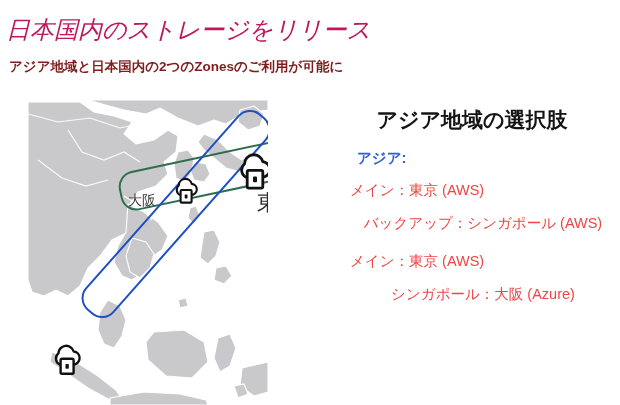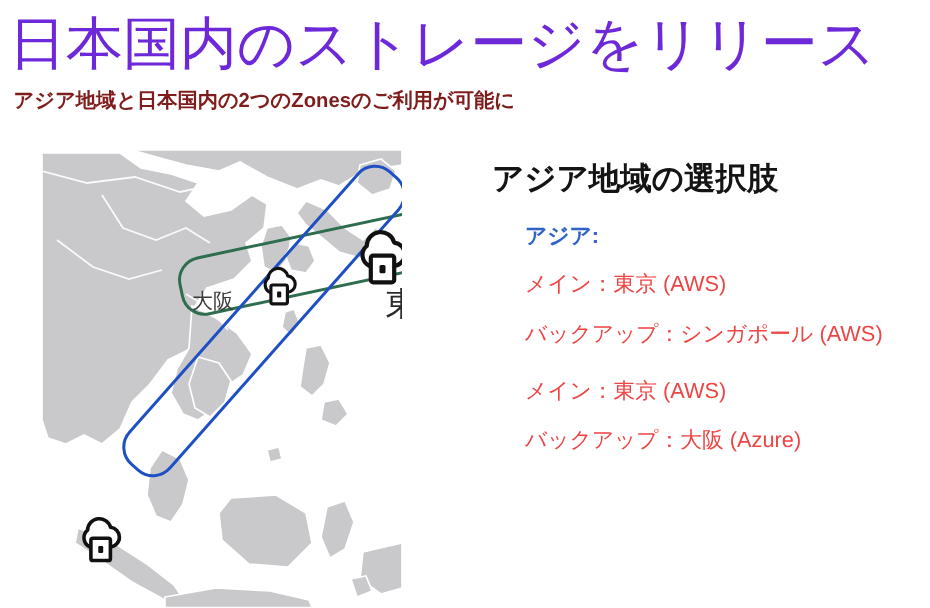--- a/index.html
+++ b/index.html
@@ -14,26 +14,27 @@
     overflow: hidden;
     font-family: "Liberation Sans", "DejaVu Sans", sans-serif;
     color: #1a1a1a;
   }
 
   
   #slide-title {
     position: absolute;
     left: 6px;
     top: 12px;
-    font-size: 38px;
+    font-size: 24px;
     line-height: 36px;
     font-weight: 400;
-    color: #6d28d9;
+    color: #be185d;
     letter-spacing: 0px;
     white-space: nowrap;
+    font-style: italic;
   }
   #slide-subtitle {
     position: absolute;
     left: 9px;
     top: 58px;
     font-size: 13.5px;
     line-height: 18px;
     font-weight: 700;
     color: #7f1d1d;
     white-space: nowrap;
@@ -120,45 +121,46 @@
     top: 106px;
     width: 288px;
   }
   #options-heading {
     font-size: 21px;
     line-height: 28px;
     font-weight: 700;
     color: #141414;
     margin: 0 0 14px 0;
     white-space: nowrap;
+    text-align: center;
   }
   .region-group {
     padding-left: 22px;
   }
   .region-group + .region-group {
     margin-top: 18px;
   }
   .region-heading {
     font-size: 14.5px;
     line-height: 20px;
     font-weight: 700;
-    margin: 0 0 12px 0;
+    margin: 0 0 12px 7px;
     white-space: nowrap;
   }
   .region-heading.asia { color: #2f63c9; }
   .region-heading.japan { color: #2e7d5b; }
   .region-row {
     font-size: 14.5px;
     line-height: 20px;
     font-weight: 400;
     color: #ef4444;
     margin: 0 0 13px 0;
     white-space: nowrap;
   }
-  .region-row:last-child { margin-bottom: 0; }
+  .region-row:last-child { margin-bottom: 0; text-align: center; }
 </style>
 </head>
 <body>
 
 <div id="slide-title">日本国内のストレージをリリース</div>
 
 <div id="slide-subtitle">アジア地域と日本国内の2つのZonesのご利用が可能に</div>
 
 <div id="map-panel">
 
@@ -263,16 +265,16 @@
   <div id="options-heading">アジア地域の選択肢</div>
 
   <div class="region-group">
     <div class="region-heading asia">アジア:</div>
     <div class="region-row">メイン：東京 (AWS)</div>
     <div class="region-row">バックアップ：シンガポール (AWS)</div>
   </div>
 
   <div class="region-group">
     <div class="region-row">メイン：東京 (AWS)</div>
-    <div class="region-row">バックアップ：大阪 (Azure)</div>
+    <div class="region-row">シンガポール：大阪 (Azure)</div>
   </div>
 
 </div>
 
 </body></html>

